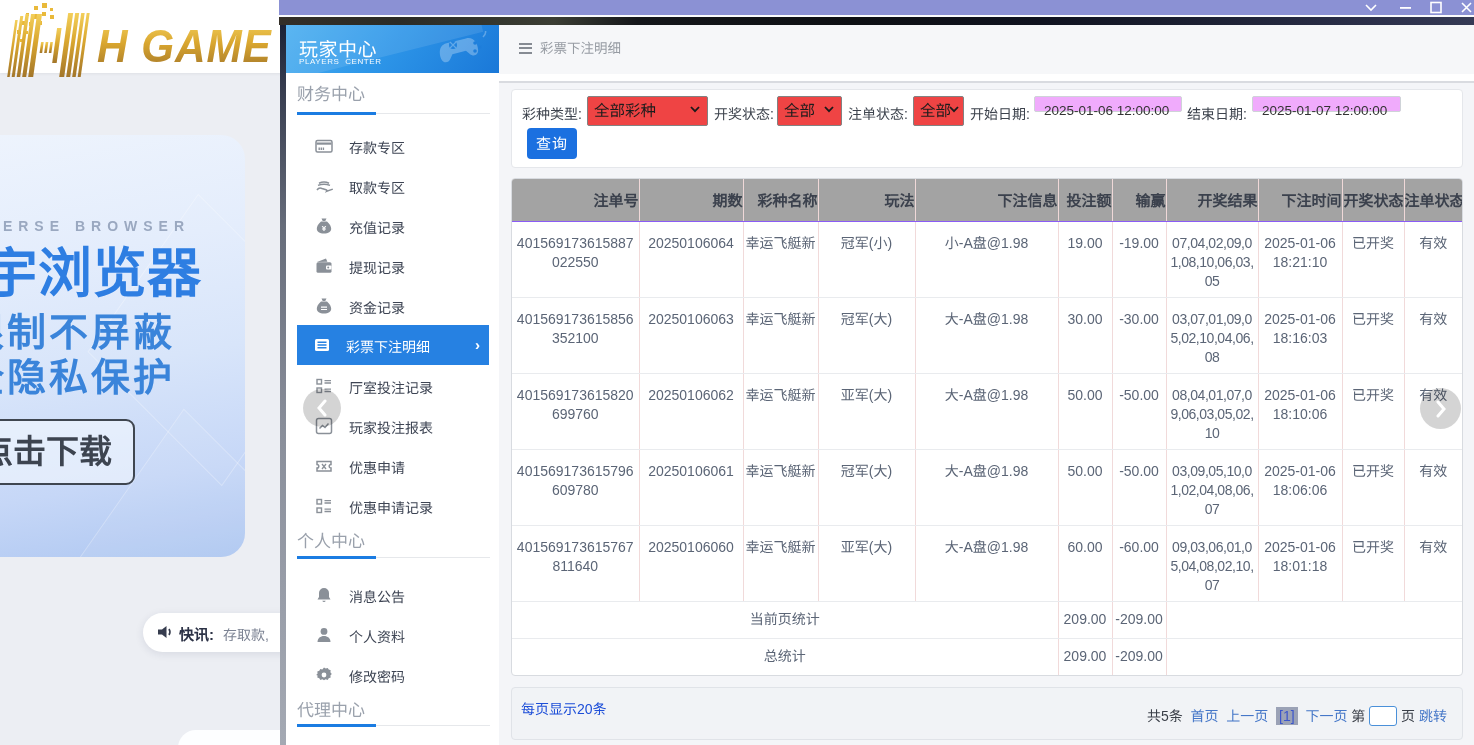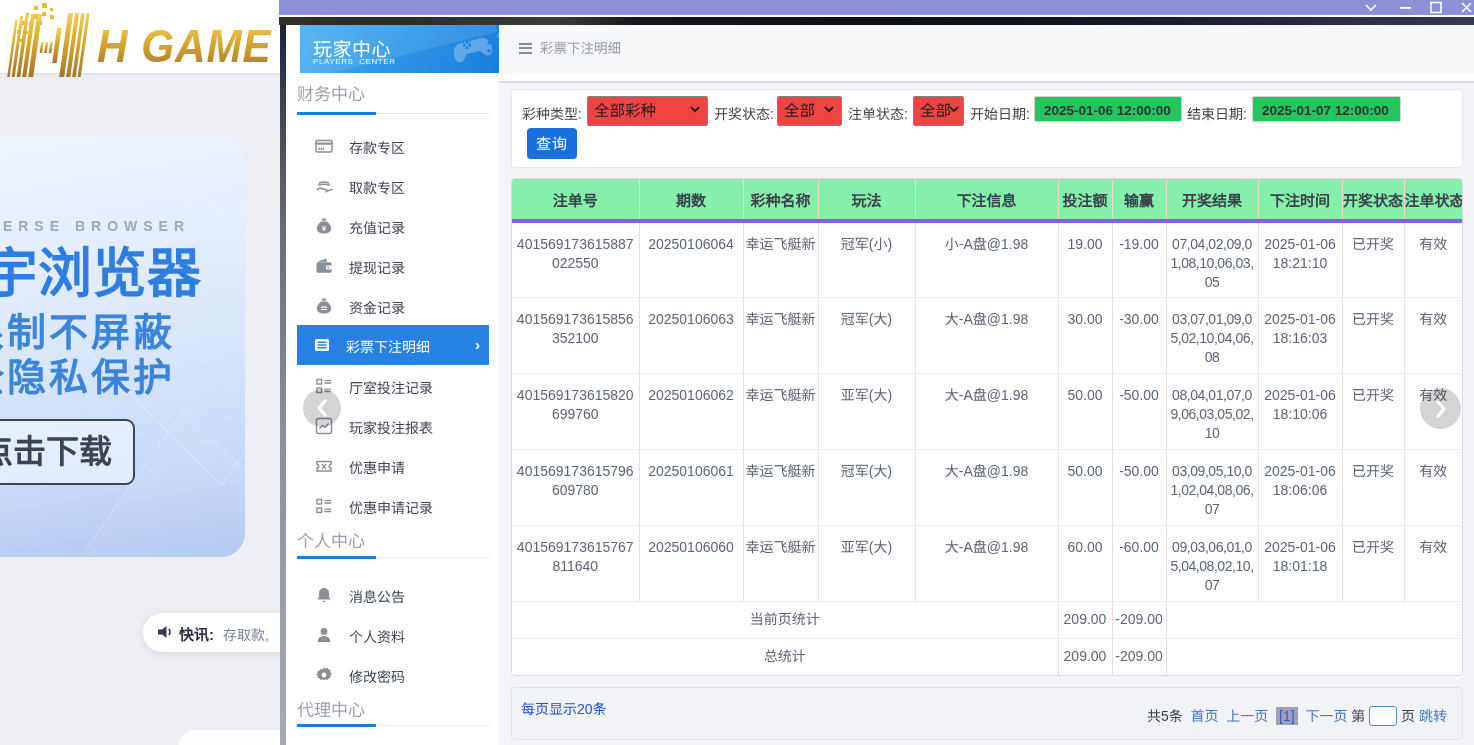--- a/index.html
+++ b/index.html
@@ -30,21 +30,21 @@
   .purple { left:279px; top:0; width:1195px; height:15px; background:#8b91d4; }
   .wline  { left:279px; top:15px; width:1195px; height:2px; background:#fafbfd; }
   .ftop   { left:279px; top:17px; width:1195px; height:8px;
     background:linear-gradient(90deg,#332f28 0%,#2b2b26 10%,#3b3e34 23%,#15171b 30%,#0e1014 48%,#101320 64%,#1d2134 78%,#2a2e48 90%,#353a55 100%); }
   .fleft  { left:280px; top:25px; width:6px; height:720px;
     background:linear-gradient(180deg,#1b2236 0%,#3a4052 10%,#666c7a 28%,#888d99 55%,#999ea9 80%,#a4a9b3 100%); }
 
   
   .sidebar { left:286px; top:25px; width:213px; height:720px; background:#fff; }
   .sb-head { position:absolute; left:0; top:0; width:213px; height:48px; overflow:hidden;
-    background:linear-gradient(125deg,#49aef0 0%,#2e97e9 45%,#1a78d8 100%);margin-left:14px; }
+    background:linear-gradient(125deg,#49aef0 0%,#2e97e9 45%,#1a78d8 100%); }
   .sb-head .sheen { position:absolute; left:-40px; top:-52px; width:230px; height:88px; background:rgba(255,255,255,.10); transform:rotate(-14deg); }
   .sb-title { position:absolute; left:13px; top:9px; color:#fff; font-size:19px; letter-spacing:0.5px; }
   .sb-sub { position:absolute; left:13px; top:32px; color:rgba(255,255,255,.96); font-size:8px; letter-spacing:0.6px; }
   .sec-title { position:absolute; left:11px; color:#9aa1ac; font-size:17px; letter-spacing:0; line-height:20px; }
   .sec-line  { position:absolute; left:11px; width:193px; height:1px; background:#e6e8eb; }
   .sec-blue  { position:absolute; left:11px; width:79px; height:3px; background:#1b7ce2; }
   .mi { position:absolute; left:0; width:213px; height:40px;text-align:center; }
   .mi .ic { position:absolute; left:29px; top:11px; width:18px; height:18px; }
   .mi .tx { position:absolute; left:63px; top:11px; font-size:14px; color:#3e4554; letter-spacing:0; }
   .mi.sel { left:11px; width:192px; background:#2681e2; }
@@ -57,26 +57,26 @@
   .m-head { position:absolute; left:0; top:0; width:975px; height:49px; background:#f6f7f9; }
   .m-white { position:absolute; left:0; top:49px; width:975px; height:9px; background:#fff; border-bottom:2px solid #d9dbe0; }
   .m-burger { position:absolute; left:20px; top:18px; width:13px; height:11px; }
   .m-burger i { display:block; height:2px; background:#868b93; margin-bottom:2.4px; }
   .m-title { position:absolute; left:41px; top:12px; font-size:13.5px; color:#979ca3; letter-spacing:0; }
 
   .fcard { position:absolute; left:12px; top:64px; width:952px; height:79px; background:#fff; border:1px solid #e5e7eb; border-radius:4px; }
   .flab { position:absolute; top:13px; font-size:14px; color:#3d434d; }
   .fsel { position:absolute; top:6px; height:30px; border:1px solid #828282; border-radius:2px; background:#ef4444; font-size:15.5px; color:#1c1c1c; padding-left:6px; line-height:28px; }
   .fsel svg { position:absolute; right:7px; top:9px; }
-  .finp { position:absolute; top:6px; height:26px; border:1px solid #cfd3d8; border-radius:2px; background:#22c55e; font-size:13.5px; color:#333; padding-left:9px; line-height:28px;font-weight:bold; }
+  .finp { position:absolute; top:6px; height:16px; border:1px solid #cfd3d8; border-radius:2px; background:#f0abfc; font-size:13.5px; color:#333; padding-left:9px; line-height:28px; }
   .fbtn { position:absolute; left:15px; top:38px; width:50px; height:31px; background:#1b70e0; border-radius:4px; color:#fff; font-size:15px; text-align:center; line-height:31px; letter-spacing:1px; }
 
   .tcard { position:absolute; left:12px; top:153px; width:952px; background:#fff; border:1px solid #d8dbe0; border-radius:4px; overflow:hidden; }
   table { width:950px; table-layout:fixed; border-collapse:collapse; }
-  th { height:42px; background:#86efac; font-size:15px; font-weight:700; color:#3b414d; border-right:1px solid #efd8d8; border-bottom:4px solid #8b5cf6; padding:0; white-space:nowrap; overflow:visible; }
+  th { height:42px; background:#a3a3a3; font-size:15px; font-weight:700; color:#3b414d; border-right:1px solid #efd8d8; border-bottom:1px solid #8b5cf6; padding:0; white-space:nowrap; overflow:visible;text-align:right; }
   td { font-size:14px; color:#5b6576; text-align:center; vertical-align:top; padding:12px 2px 0 2px; line-height:19px; border-right:1px solid #f1dada; border-bottom:1px solid #e9ebee; word-break:break-all; }
   td.res { padding:12px 0 0 0; letter-spacing:-0.45px; white-space:nowrap; }
   tr.data { height:76px; }
   th:last-child, td:last-child { border-right:none;font-family:Liberation Serif, serif; }
   tr.sum { height:37px; }
   tr.sum td { vertical-align:middle; padding:0 2px; }
   tr.sum td.nob { border-right:none; }
   tr:last-child td { border-bottom:none; }
 
   .pager { position:absolute; left:12px; top:662px; width:952px; height:53px; background:#f1f3f6; border:1px solid #e0e3e8; border-radius:4px; font-size:14px; }

